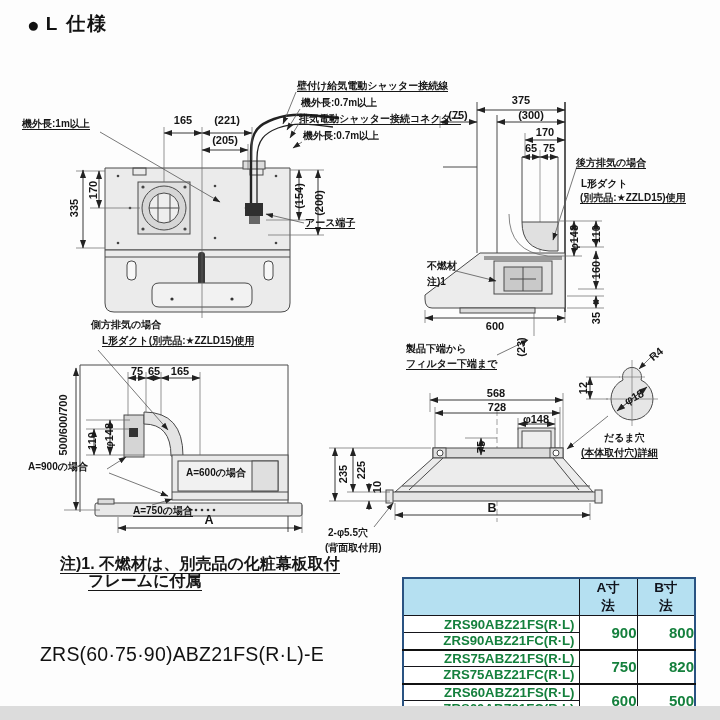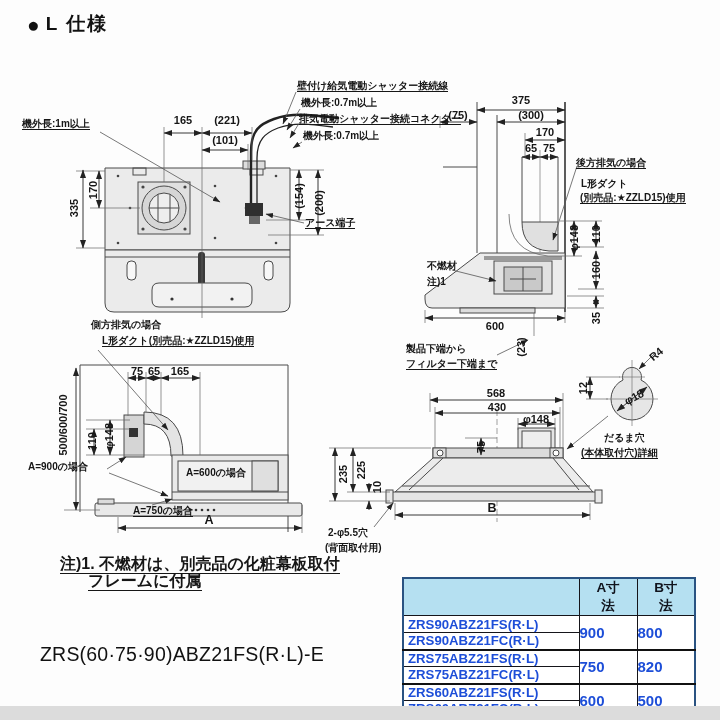--- a/index.html
+++ b/index.html
@@ -17,21 +17,21 @@
 .r40{transform:translate(-50%,-50%) rotate(-40deg)}
 .r25{transform:translate(-50%,-50%) rotate(-28deg)}
 .u{border-bottom:1.3px solid #161616}
 .title{position:absolute;left:27px;top:11px;display:flex;align-items:center;gap:6px}
 .title .dot{font-size:21px;line-height:1;color:#111}
 .title .txt{font-size:19px;font-weight:bold;letter-spacing:2px;color:#111}
 .note{font-size:16px;font-weight:bold}
 .model-line{font-size:19.5px;letter-spacing:.2px;color:#111}
 table.spec{position:absolute;left:402px;top:577px;border-collapse:collapse;background:#fff;border:2.5px solid #2a5382}
 table.spec th{background:#b5e0f1;font-size:13.5px;font-weight:bold;height:26px;border:1.2px solid #15151a;padding:0 16px;color:#10131c}
-table.spec td{border:1.2px solid #15151a;font-weight:bold;text-align:left;background:#fff;color:#1d4ed8}
+table.spec td{border:1.2px solid #15151a;font-weight:bold;text-align:right;background:#fff;color:#15803d}
 td.model,th.model{width:176px;height:17px;font-size:13.2px;padding:0 4px}
 td.val,th.val{width:58px;font-size:15px}
 tr.gt td{border-top:2.2px solid #111}
 </style>
 </head>
 <body>
 
 <div class="page">
 
 <svg class="art" width="720" height="720" viewBox="0 0 720 720">
@@ -273,21 +273,21 @@
 </svg>
 
 <div class="title">
   <span class="dot">●</span>
   <span class="txt">L 仕様</span>
 </div>
 
 <span class="lbl jp u" style="left:22px;top:118px">機外長:1m以上</span>
 <span class="lbl dim c" style="left:183px;top:114px">165</span>
 <span class="lbl dim c" style="left:227px;top:114px">(221)</span>
-<span class="lbl dim c" style="left:225px;top:134px">(101)</span>
+<span class="lbl dim c" style="left:225px;top:134px">(205)</span>
 <span class="lbl dim vert" style="left:93px;top:190px">170</span>
 <span class="lbl dim vert" style="left:74px;top:208px">335</span>
 <span class="lbl dim vert" style="left:299px;top:196px">(154)</span>
 <span class="lbl dim vert" style="left:319px;top:203px">(200)</span>
 <span class="lbl jp u" style="left:305px;top:217px">アース端子</span>
 <span class="lbl jp u" style="left:297px;top:80px">壁付け給気電動シャッター接続線</span>
 <span class="lbl jp" style="left:301px;top:97px">機外長:0.7m以上</span>
 <span class="lbl jp u" style="left:299px;top:113px">排気電動シャッター接続コネクター</span>
 <span class="lbl jp" style="left:303px;top:130px">機外長:0.7m以上</span>
 
@@ -318,21 +318,21 @@
 <span class="lbl dim c" style="left:180px;top:365px">165</span>
 <span class="lbl dim vert" style="left:63px;top:425px">500/600/700</span>
 <span class="lbl dim vert" style="left:92px;top:441px">110</span>
 <span class="lbl dim vert" style="left:109px;top:436px">φ148</span>
 <span class="lbl jp" style="left:28px;top:461px">A=900の場合</span>
 <span class="lbl jp" style="left:186px;top:467px">A=600の場合</span>
 <span class="lbl jp u" style="left:133px;top:505px">A=750の場合</span>
 <span class="lbl dim big c" style="left:209px;top:514px">A</span>
 
 <span class="lbl dim c" style="left:496px;top:387px">568</span>
-<span class="lbl dim c" style="left:497px;top:401px">430</span>
+<span class="lbl dim c" style="left:497px;top:401px">728</span>
 <span class="lbl dim c" style="left:536px;top:413px">φ148</span>
 <span class="lbl dim vert" style="left:481px;top:447px">75</span>
 <span class="lbl dim vert" style="left:343px;top:474px">235</span>
 <span class="lbl dim vert" style="left:361px;top:470px">225</span>
 <span class="lbl dim vert" style="left:377px;top:487px">10</span>
 <span class="lbl dim big c" style="left:492px;top:502px">B</span>
 <span class="lbl jp" style="left:328px;top:527px">2-φ5.5穴</span>
 <span class="lbl jp" style="left:325px;top:542px">(背面取付用)</span>
 
 <span class="lbl dim r40" style="left:656px;top:354px">R4</span>

